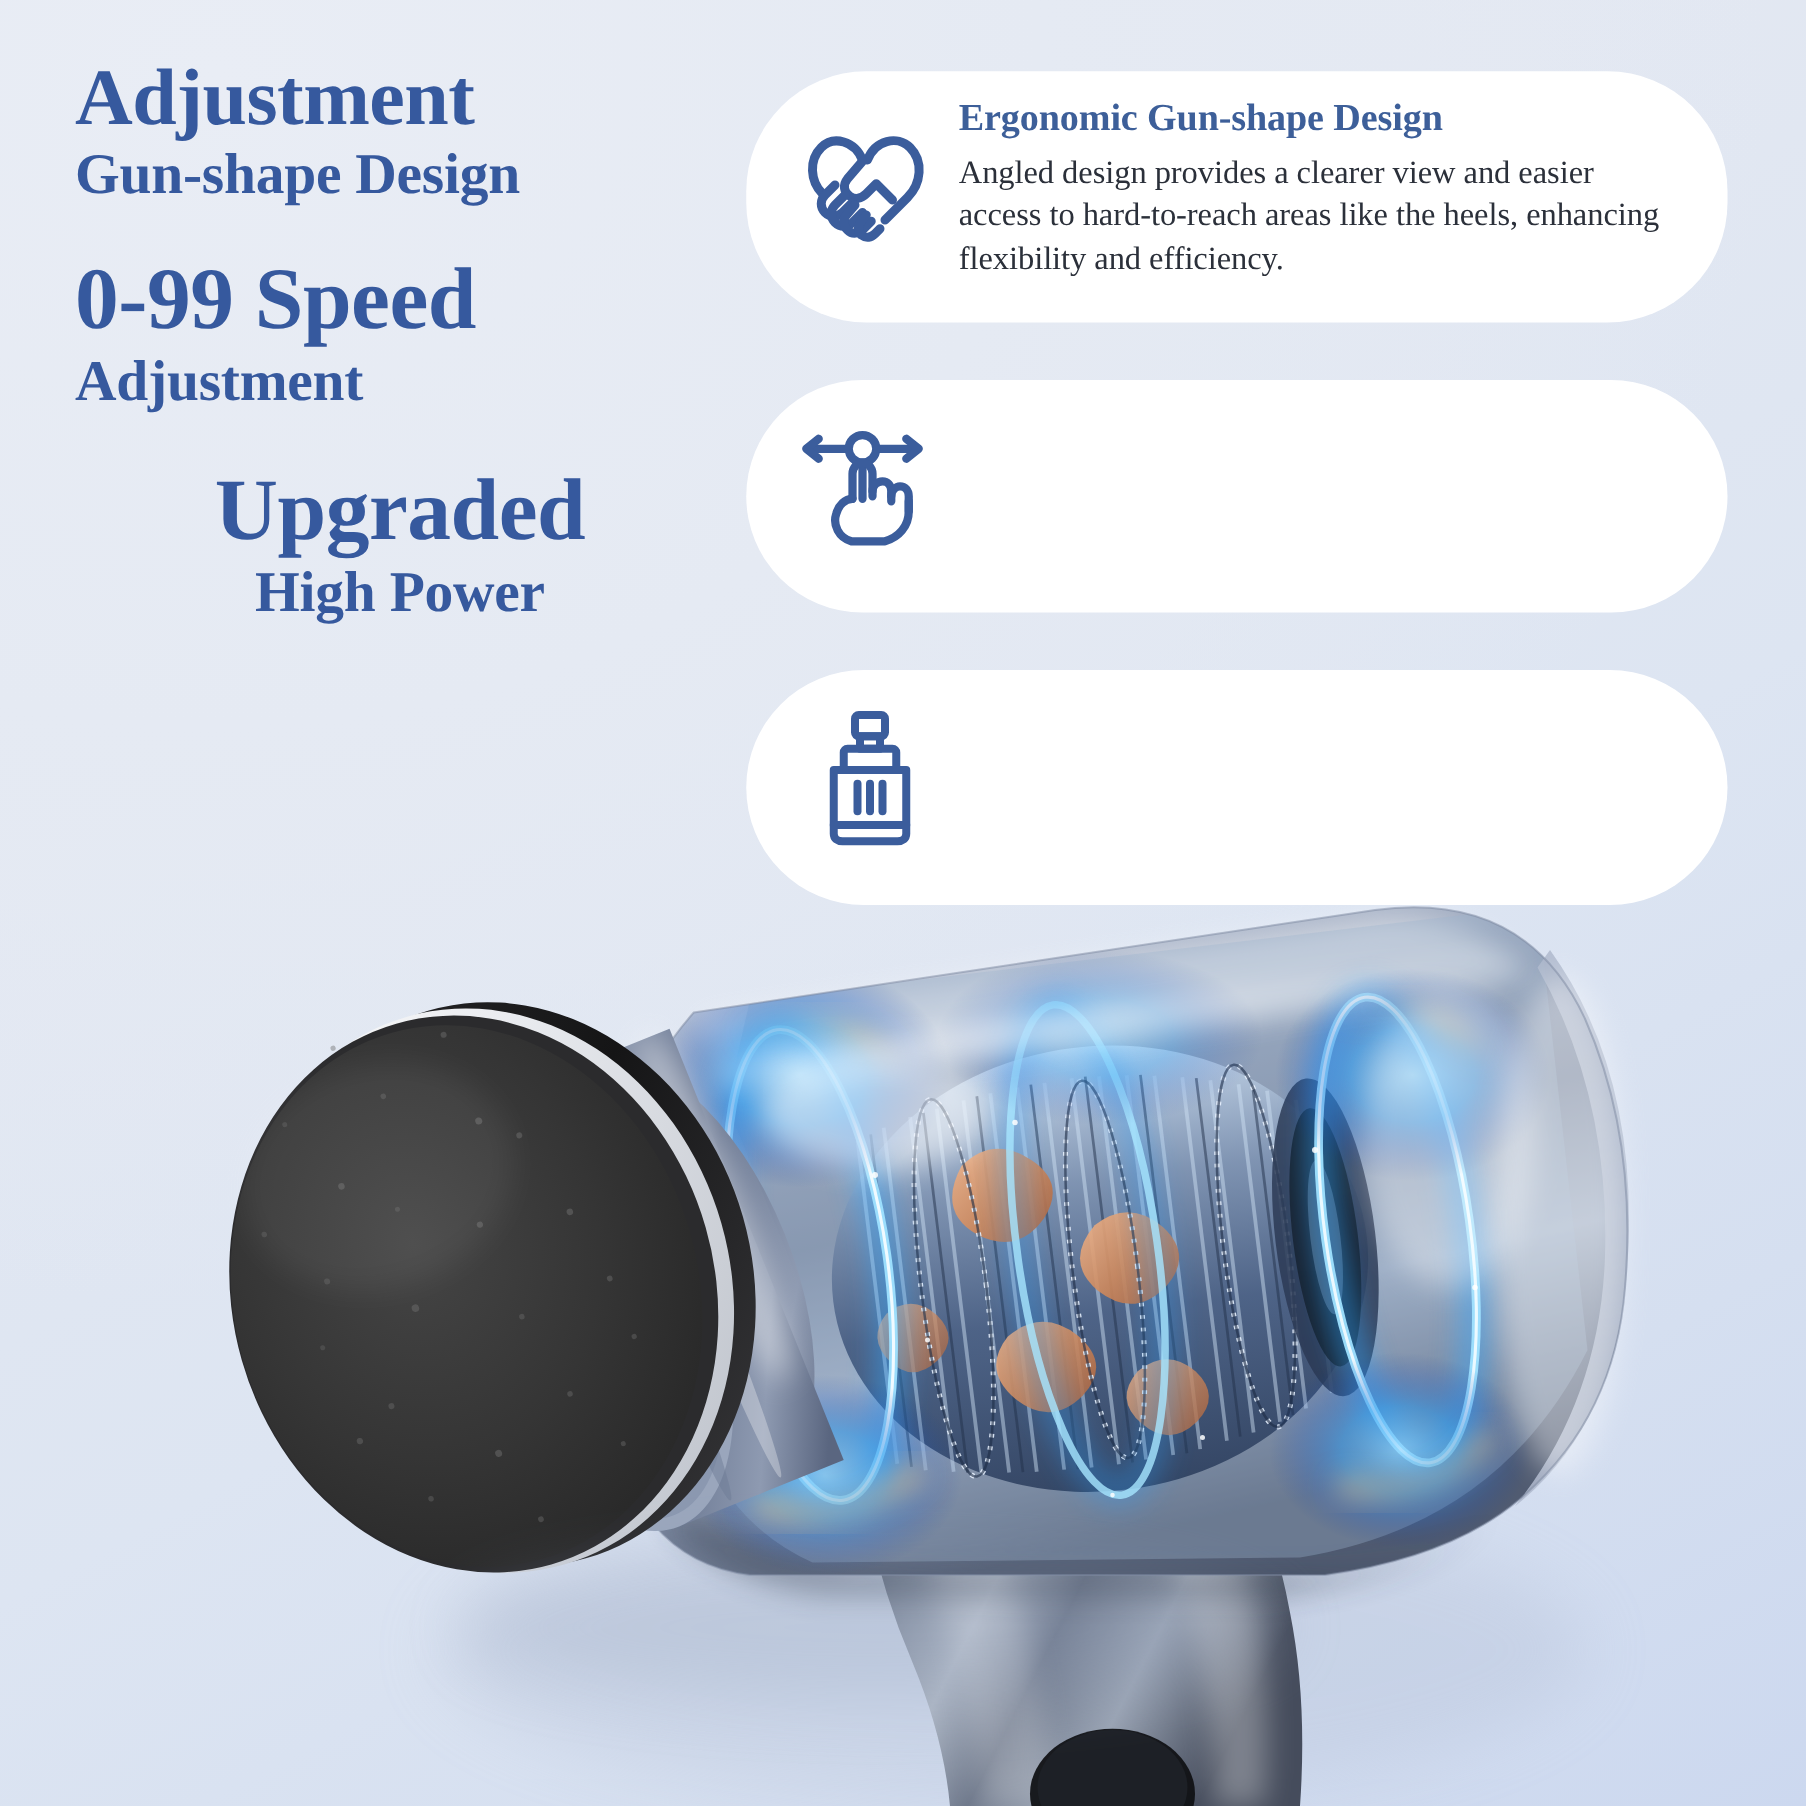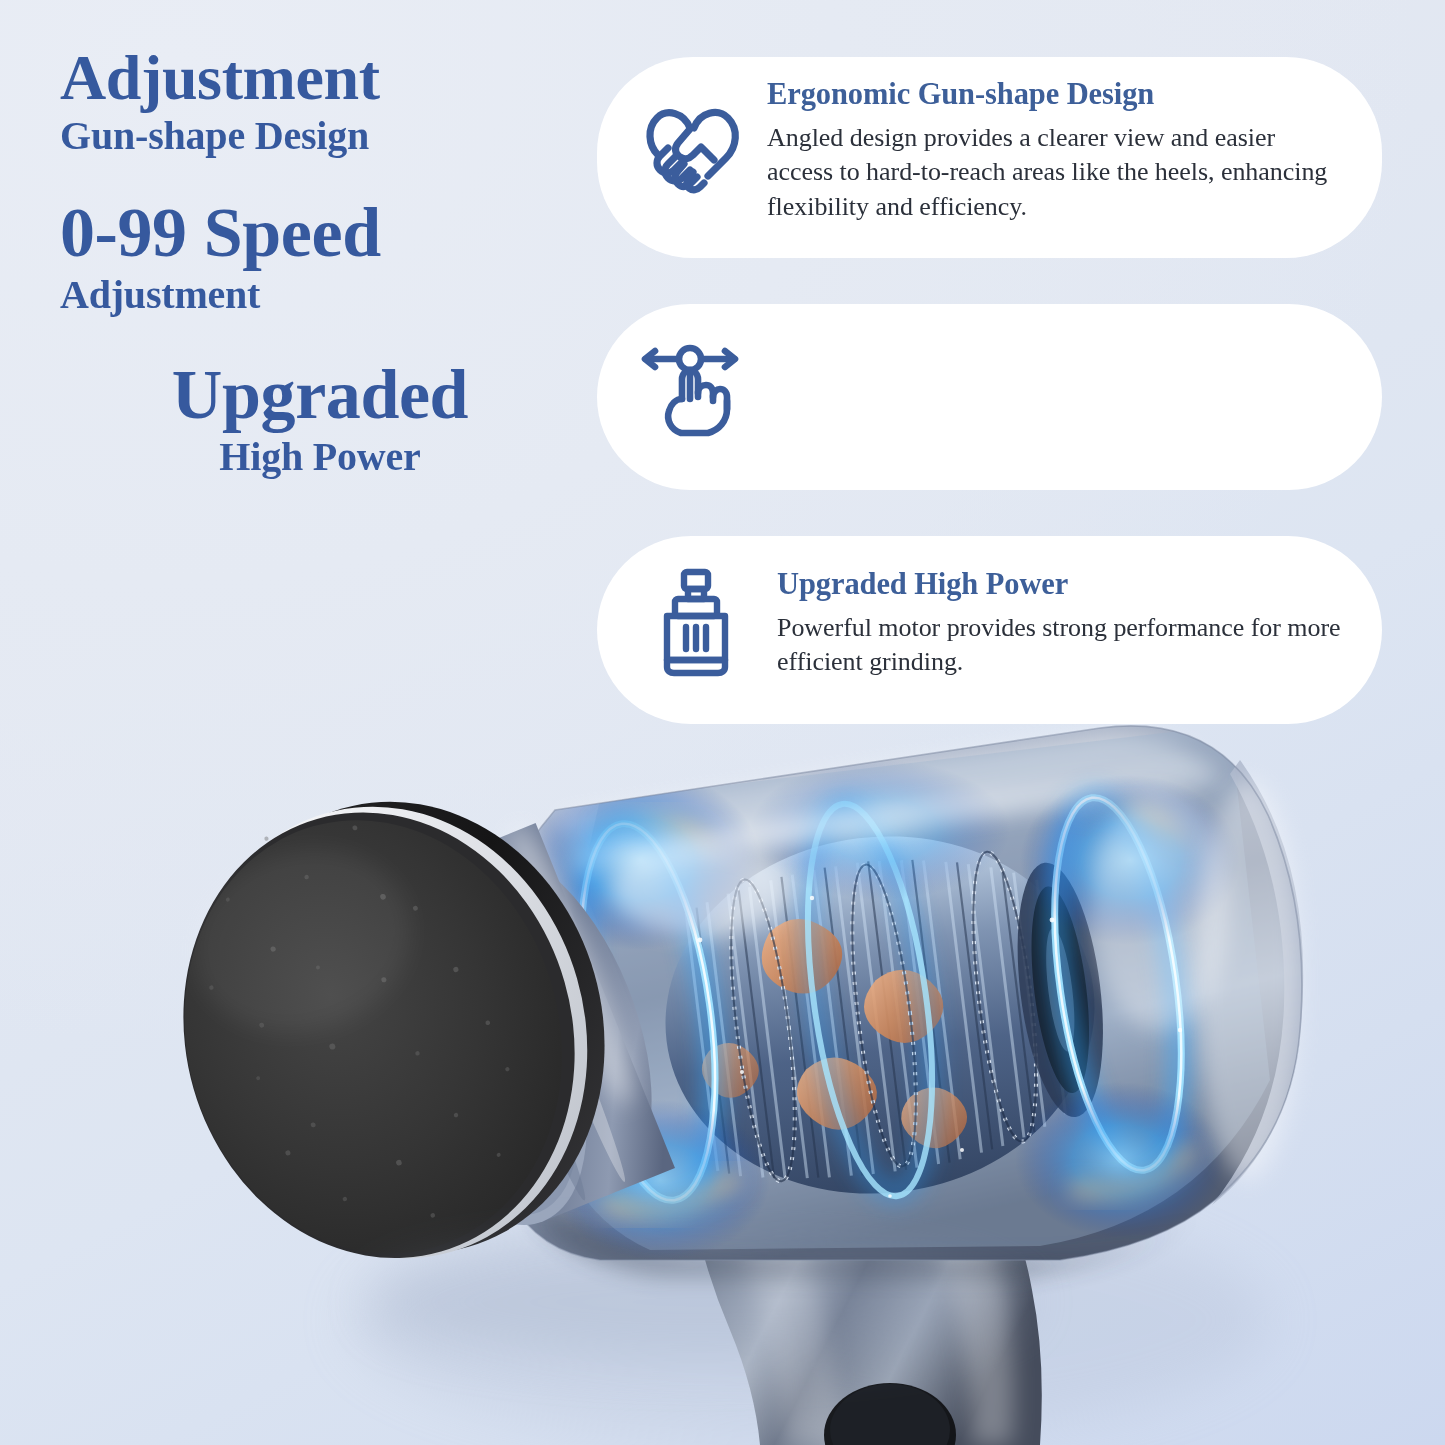--- a/index.html
+++ b/index.html
@@ -35,21 +35,21 @@
   .heading-block:last-child { margin-bottom: 0; }
   .heading-major {
     font-size: 70px;
     font-weight: 700;
     color: #36599e;
     line-height: 1.07;
     letter-spacing: -0.4px;
     white-space: nowrap;
   }
   .heading-minor {
-    font-size: 40px;
+    font-size: 46px;
     font-weight: 700;
     color: #36599e;
     line-height: 1.18;
     letter-spacing: -0.2px;
     white-space: nowrap;
   }
   #hb-1 .heading-major { font-size: 64px; }
   #hb-2 { margin-top: 36px; }
   #hb-3 { margin-top: 40px; text-align: center; }
 
@@ -476,21 +476,17 @@
 
           <rect x="11" y="49" width="58" height="44"></rect>
 
           <path d="M11 93 H69 V100 C69 104 66 106 62 106 H18 C14 106 11 104 11 100 Z"></path>
 
           <path d="M30 60 V82"></path>
           <path d="M40 60 V82"></path>
           <path d="M50 60 V82"></path>
         </svg>
       </div>
-      <div class="card-body">
-        <div class="card-title">Upgraded High Power</div>
-        <div class="card-desc">Powerful motor provides strong performance for more efficient grinding.</div>
-      </div>
     </div>
 
   </div>
 
 </div>
 
 </body></html>

